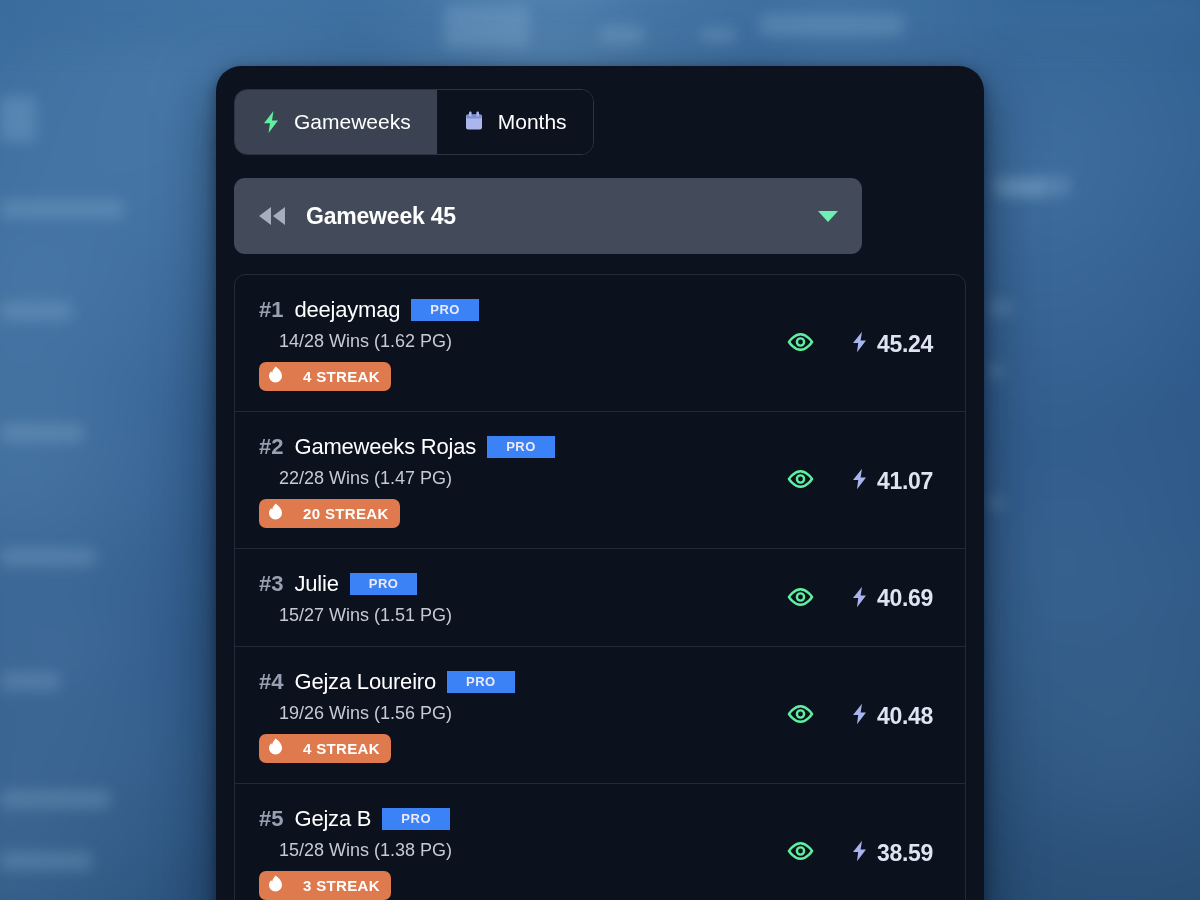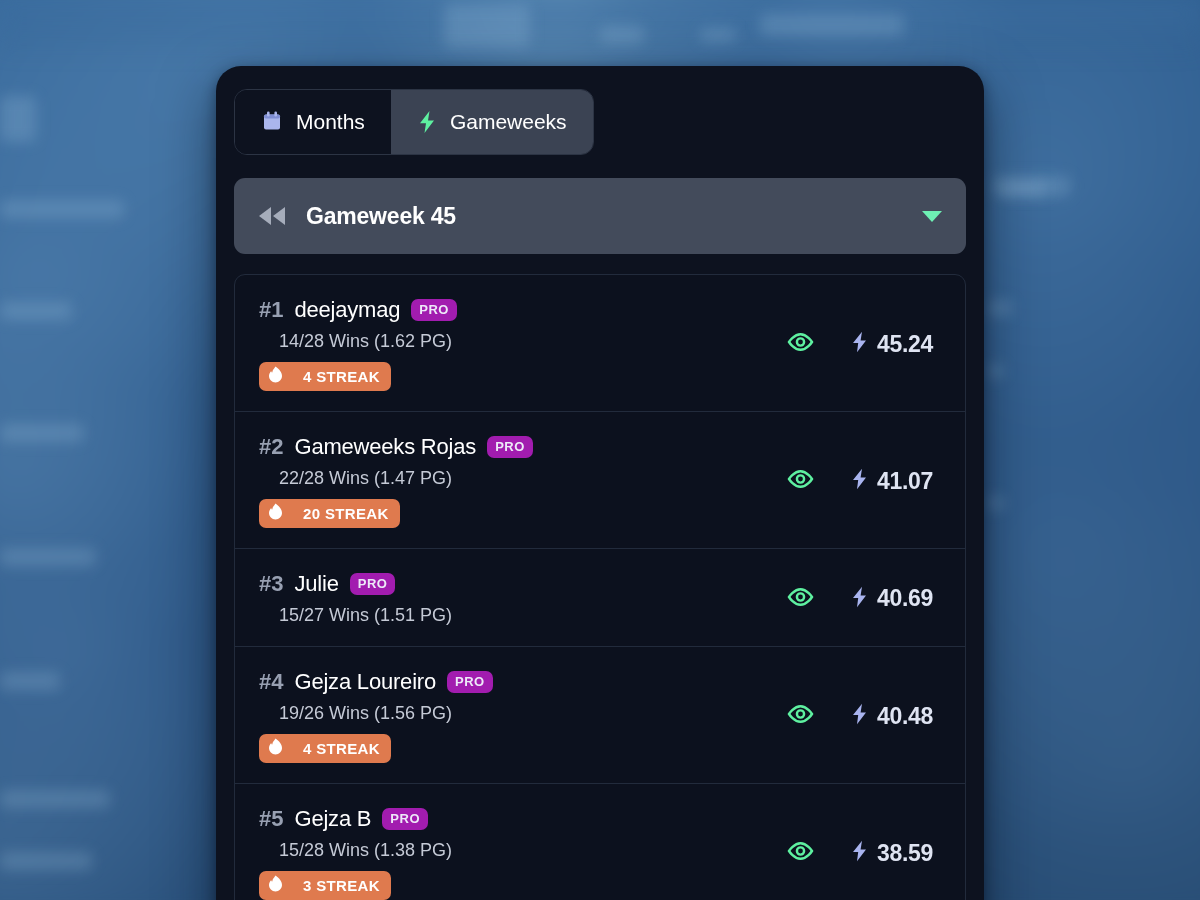--- a/index.html
+++ b/index.html
@@ -64,21 +64,21 @@
     cursor:pointer;
     border:none;
     font-family:"Liberation Sans", sans-serif;
   }
   .tab.active{ background:#3b4353; }
   .tab .tico{ display:flex; align-items:center; }
 
   
   .gw{
     position:absolute; left:18px; top:112px;
-    width:732px; height:76px;
+    width:628px; height:76px;
     background:#434b5b;
     border-radius:11px;
     display:flex; align-items:center;
     padding:0 22px;
     cursor:pointer;
   }
   .gw-prev{ display:flex; align-items:center; margin-right:18px; }
   .gw-label{ font-size:23px; font-weight:bold; color:#ffffff; letter-spacing:-0.2px; }
   .gw-caret{ margin-left:auto; display:flex; align-items:center; }
 
@@ -96,23 +96,23 @@
     border-bottom:1px solid #222b3c;
     min-height:130px;
     cursor:pointer;
   }
   .row:last-child{ border-bottom:none; }
   .row-left{ flex:1; display:flex; flex-direction:column; gap:8px; }
   .row-name-line{ display:flex; align-items:center; gap:11px; }
   .rank{ font-size:22px; font-weight:bold; color:#98a0b2; }
   .uname{ font-size:22px; font-weight:normal; color:#ffffff; letter-spacing:-0.2px; }
   .pro{
-    background:#a21caf; color:#ede9f8;
+    background:#3b82f6; color:#ede9f8;
     font-size:13px; font-weight:bold; letter-spacing:0.5px;
-    padding:3px 8px 4px; border-radius:7px;
+    padding:3px 19px 4px; border-radius:0;
   }
   .stats{ font-size:18px; color:#c5cad6;margin-left:20px; }
   .streak{
     align-self:flex-start;
     display:inline-flex; align-items:center; gap:20px;
     background:#df7a4e; color:#ffffff;
     font-size:15px; font-weight:bold; letter-spacing:0.35px;
     padding:4px 11px 5px 9px; border-radius:7px;
     margin-top:2px;
   }
@@ -140,39 +140,39 @@
 <div class="bd-chip" style="left:992px;top:176px;width:78px;height:20px;"></div>
 <div class="bd-chip" style="left:986px;top:300px;width:26px;height:16px;"></div>
 <div class="bd-chip" style="left:986px;top:364px;width:18px;height:14px;"></div>
 <div class="bd-chip" style="left:986px;top:496px;width:18px;height:14px;"></div>
 <div class="bd-chip" style="left:1000px;top:182px;width:46px;height:14px;"></div>
 
 <div class="panel">
 
   <div class="tabs">
 
+    <button class="tab active">
+      <span class="tico">
+        <svg width="20" height="24" viewBox="0 0 20 24" aria-hidden="true">
+          <path d="M12.5 1 L3 13.2 H9 L7.5 23 L17 10.4 H11 Z" fill="#5ef0a0"></path>
+        </svg>
+      </span>
+      <span>Gameweeks</span>
+    </button>
+
     <button class="tab">
       <span class="tico">
         <svg width="22" height="24" viewBox="0 0 22 24" aria-hidden="true">
           <rect x="3" y="4.5" width="16" height="15" rx="2" fill="#aab6ec"></rect>
           <rect x="3" y="4.5" width="16" height="4" rx="2" fill="#7f8ed4"></rect>
           <rect x="6" y="1.5" width="2.6" height="5" rx="1.2" fill="#aab6ec"></rect>
           <rect x="13.4" y="1.5" width="2.6" height="5" rx="1.2" fill="#aab6ec"></rect>
         </svg>
       </span>
       <span>Months</span>
-    </button>
-
-    <button class="tab active">
-      <span class="tico">
-        <svg width="20" height="24" viewBox="0 0 20 24" aria-hidden="true">
-          <path d="M12.5 1 L3 13.2 H9 L7.5 23 L17 10.4 H11 Z" fill="#5ef0a0"></path>
-        </svg>
-      </span>
-      <span>Gameweeks</span>
     </button>
 
   </div>
 
   <div class="gw">
     <span class="gw-prev">
       <svg width="32" height="22" viewBox="0 0 32 22" aria-hidden="true">
         <path d="M15 2 L15 20 L3 11 Z" fill="#a6adbb"></path>
         <path d="M29 2 L29 20 L17 11 Z" fill="#a6adbb"></path>
       </svg>

